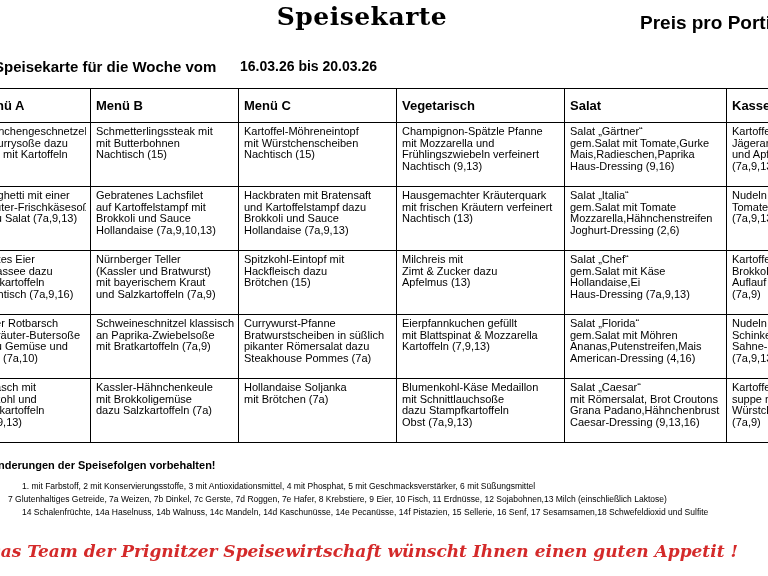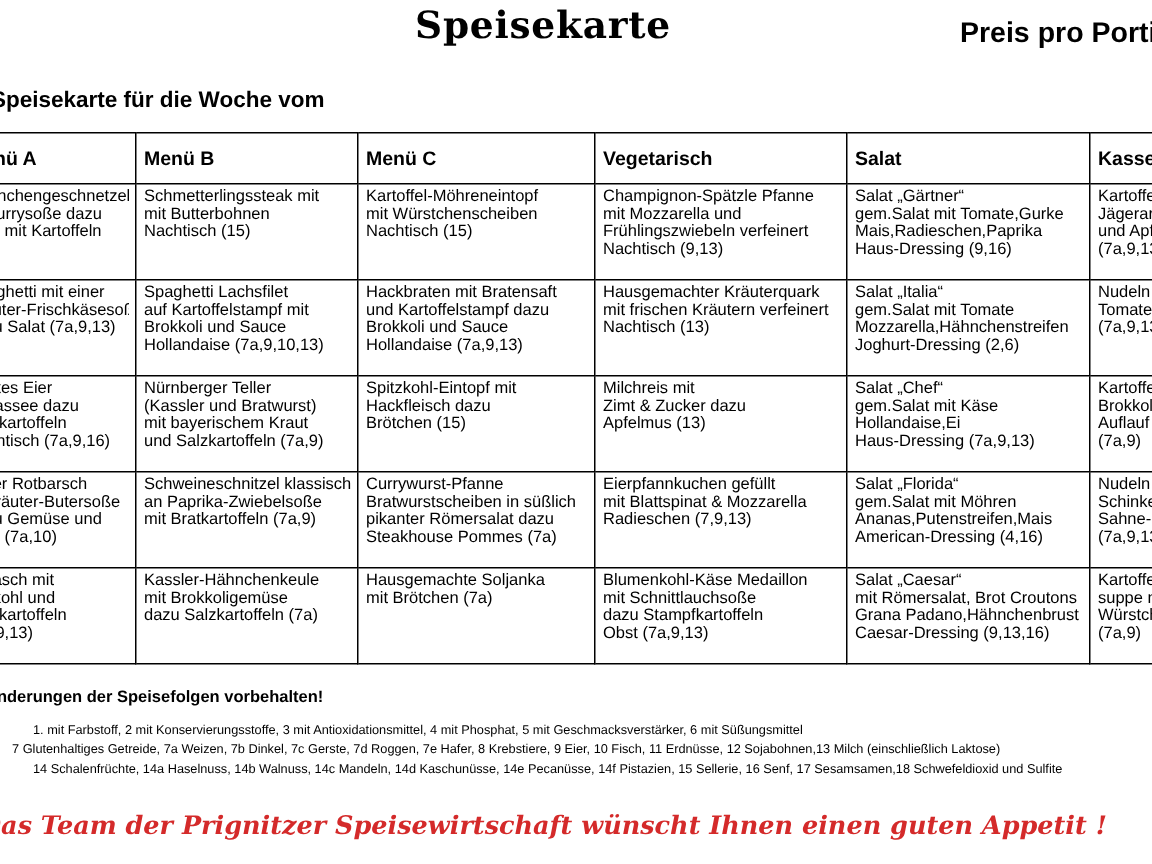--- a/index.html
+++ b/index.html
@@ -81,20 +81,21 @@
   }
 </style>
 </head>
 <body>
 
 <div class="page">
 
   <div class="title">Speisekarte</div>
   <div class="price-label">Preis pro Portion</div>
   <div class="week-label">Speisekarte für die Woche vom</div>
+  <div class="week-range">16.03.26 bis 20.03.26</div>
 
   <table class="menu">
     <colgroup>
       <col class="c1">
         <col class="c2">
         <col class="c3">
         <col class="c4">
         <col class="c5">
         <col class="c6">
     </colgroup>
@@ -144,21 +145,21 @@
             <span class="cell-line">(7a,9,13)</span>
           </td>
         </tr>
         <tr>
           <td>
             <span class="cell-line">Spaghetti mit einer</span>
             <span class="cell-line">Kräuter-Frischkäsesoße</span>
             <span class="cell-line">dazu Salat (7a,9,13)</span>
           </td>
           <td>
-            <span class="cell-line">Spaghetti Lachsfilet</span>
+            <span class="cell-line">Gebratenes Lachsfilet</span>
             <span class="cell-line">auf Kartoffelstampf mit</span>
             <span class="cell-line">Brokkoli und Sauce</span>
             <span class="cell-line">Hollandaise (7a,9,10,13)</span>
           </td>
           <td>
             <span class="cell-line">Hackbraten mit Bratensaft</span>
             <span class="cell-line">und Kartoffelstampf dazu</span>
             <span class="cell-line">Brokkoli und Sauce</span>
             <span class="cell-line">Hollandaise (7a,9,13)</span>
           </td>
@@ -229,21 +230,21 @@
           </td>
           <td>
             <span class="cell-line">Currywurst-Pfanne</span>
             <span class="cell-line">Bratwurstscheiben in süßlich</span>
             <span class="cell-line">pikanter Römersalat dazu</span>
             <span class="cell-line">Steakhouse Pommes (7a)</span>
           </td>
           <td>
             <span class="cell-line">Eierpfannkuchen gefüllt</span>
             <span class="cell-line">mit Blattspinat &amp; Mozzarella</span>
-            <span class="cell-line">Radieschen (7,9,13)</span>
+            <span class="cell-line">Kartoffeln (7,9,13)</span>
           </td>
           <td>
             <span class="cell-line">Salat „Florida“</span>
             <span class="cell-line">gem.Salat mit Möhren</span>
             <span class="cell-line">Ananas,Putenstreifen,Mais</span>
             <span class="cell-line">American-Dressing (4,16)</span>
           </td>
           <td>
             <span class="cell-line">Nudeln mit</span>
             <span class="cell-line">Schinken-</span>
@@ -257,21 +258,21 @@
             <span class="cell-line">Rotkohl und</span>
             <span class="cell-line">Salzkartoffeln</span>
             <span class="cell-line">(7a,9,13)</span>
           </td>
           <td>
             <span class="cell-line">Kassler-Hähnchenkeule</span>
             <span class="cell-line">mit Brokkoligemüse</span>
             <span class="cell-line">dazu Salzkartoffeln (7a)</span>
           </td>
           <td>
-            <span class="cell-line">Hausgemachte Soljanka</span>
+            <span class="cell-line">Hollandaise Soljanka</span>
             <span class="cell-line">mit Brötchen (7a)</span>
           </td>
           <td>
             <span class="cell-line">Blumenkohl-Käse Medaillon</span>
             <span class="cell-line">mit Schnittlauchsoße</span>
             <span class="cell-line">dazu Stampfkartoffeln</span>
             <span class="cell-line">Obst (7a,9,13)</span>
           </td>
           <td>
             <span class="cell-line">Salat „Caesar“</span>

